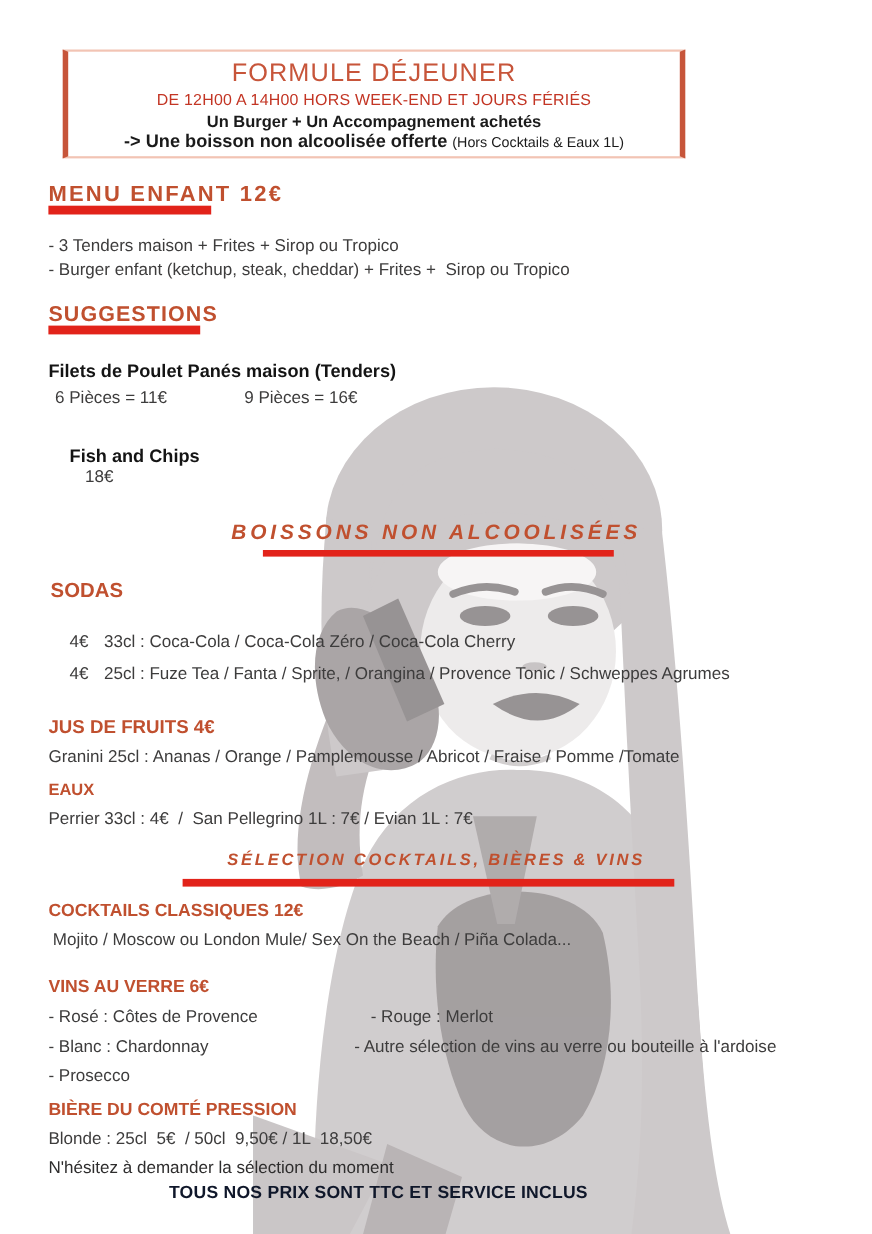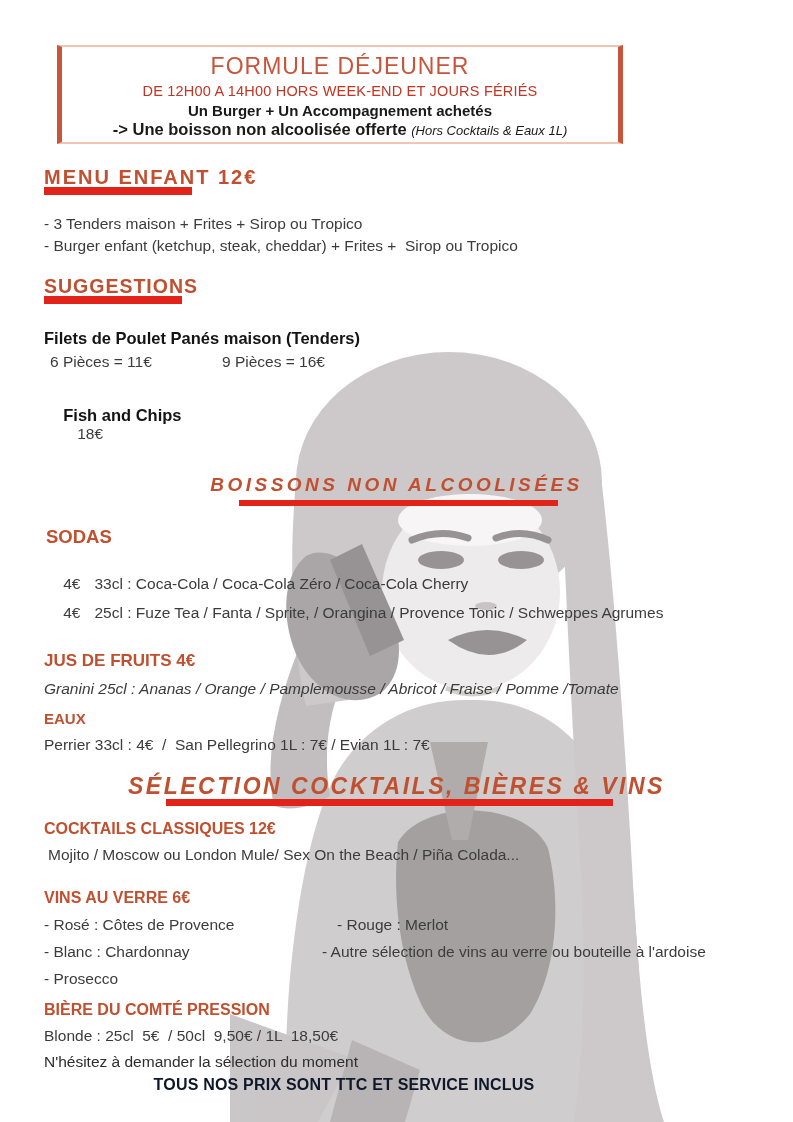--- a/index.html
+++ b/index.html
@@ -15,21 +15,21 @@
     box-sizing:border-box;
     border-left:5px solid #c7553a; border-right:5px solid #c7553a;
     border-top:2px solid #f2c4b4; border-bottom:2px solid #f2c4b4;
     display:flex; flex-direction:column; align-items:center; justify-content:center;
     text-align:center; background:transparent; padding-top:2px;
   }
   .fb-title { font-size:23px; color:#c7553a; letter-spacing:1px; }
   .fb-sub   { font-size:14.5px; color:#c33524; letter-spacing:.2px; margin-top:3px; }
   .fb-l1    { font-size:15px; font-weight:bold; color:#1a1a1a; margin-top:3px; }
   .fb-l2    { font-size:16.5px; font-weight:bold; color:#1a1a1a; margin-top:1px; }
-  .fb-note  { font-size:13px; font-weight:normal; font-style:italic; color:#1a1a1a; }
+  .fb-note  { font-size:13px; font-weight:normal; color:#1a1a1a; }
 
   .h-big    { position:absolute; z-index:1; color:#c0502f; font-weight:bold; }
   .redbar   { position:absolute; z-index:1; background:#e2231a; }
   .line     { position:absolute; z-index:1; color:#3d3c3c; font-size:15.5px; white-space:pre-wrap; }
   .line .price { margin-right:14px; }
   .bold-dark{ color:#141414; font-weight:bold; }
   .center   { left:0; width:793px; text-align:center;font-style:italic; }
   .italic   { color:#2e2d2d; }
   .footer   { position:absolute; z-index:1; left:0; width:688px; text-align:center;
               font-weight:bold; font-size:16px; color:#0f172a; letter-spacing:.2px; }
@@ -97,26 +97,26 @@
 
   <div class="h-big" style="left:46px; top:526px; font-size:18.5px;">SODAS</div>
   <div class="line" style="left:46px; top:557px;">
     <span class="price">4€</span><span>33cl : Coca-Cola / Coca-Cola Zéro / Coca-Cola Cherry</span>
   </div>
   <div class="line" style="left:46px; top:586px;">
     <span class="price">4€</span><span>25cl : Fuze Tea / Fanta / Sprite, / Orangina / Provence Tonic / Schweppes Agrumes</span>
   </div>
 
   <div class="h-big" style="left:44px; top:651px; font-size:17px;">JUS DE FRUITS 4€</div>
-  <div class="line" style="left:44px; top:680px;font-style:italic;">Granini 25cl : Ananas / Orange / Pamplemousse / Abricot / Fraise / Pomme /Tomate</div>
+  <div class="line" style="left:44px; top:680px;">Granini 25cl : Ananas / Orange / Pamplemousse / Abricot / Fraise / Pomme /Tomate</div>
 
   <div class="h-big" style="left:44px; top:710px; font-size:15px;">EAUX</div>
   <div class="line" style="left:44px; top:736px;">Perrier 33cl : 4€  /  San Pellegrino 1L : 7€ / Evian 1L : 7€</div>
 
-  <div class="h-big center" style="top:773px; font-size:23px; letter-spacing:2.5px;">SÉLECTION COCKTAILS, BIÈRES &amp; VINS</div>
+  <div class="h-big center" style="top:773px; font-size:15px; letter-spacing:2.5px;">SÉLECTION COCKTAILS, BIÈRES &amp; VINS</div>
   <div class="redbar" style="left:166px; top:799px; width:447px; height:7px;"></div>
 
   <div class="h-big" style="left:44px; top:820px; font-size:16px;">COCKTAILS CLASSIQUES 12€</div>
   <div class="line" style="left:48px; top:846px;">Mojito / Moscow ou London Mule/ Sex On the Beach / Piña Colada...</div>
 
   <div class="h-big" style="left:44px; top:889px; font-size:16px;">VINS AU VERRE  6€</div>
   <div class="line" style="left:44px; top:916px;">- Rosé : Côtes de Provence</div>
   <div class="line" style="left:337px; top:916px;">- Rouge : Merlot</div>
   <div class="line" style="left:44px; top:943px;text-align:center;">- Blanc : Chardonnay</div>
   <div class="line" style="left:322px; top:943px;">- Autre sélection de vins au verre ou bouteille à l'ardoise</div>

